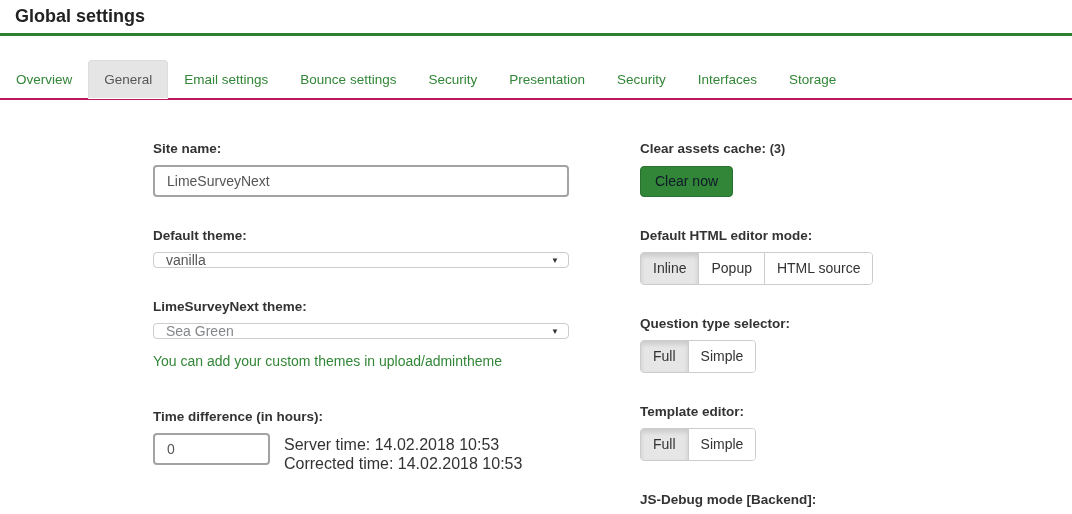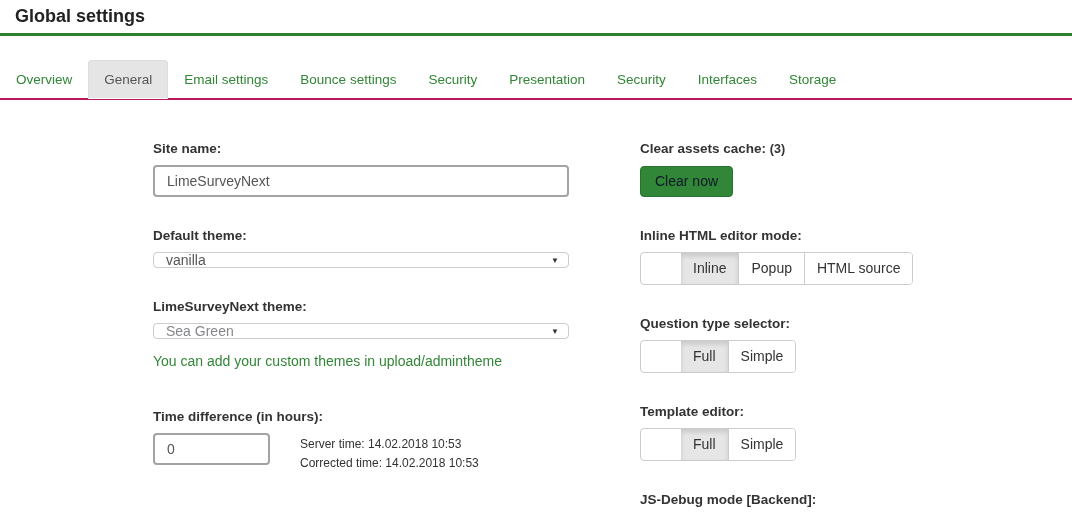--- a/index.html
+++ b/index.html
@@ -43,31 +43,31 @@
     display: flex; align-items: center; padding: 0 24px 0 12px;
     font-size: 14px; color: #555; cursor: pointer;
   }
   .select .value { flex: 1; overflow: hidden; white-space: nowrap; }
   .select .muted-value { color: #85878a; }
   .select .caret { position: absolute; right: 9px; top: 50%; transform: translateY(-50%); font-size: 8px; color: #333; }
   .help-text { margin-top: 14px; font-size: 14px; color: #328637; line-height: 17px; }
 
   .time-row { display: flex; align-items: flex-start; }
   .time-input { width: 117px; }
-  .server-times { margin-left: 30px; font-size: 12px; color: #333; line-height: 19px; padding-top: 2px; }
+  .server-times { margin-left: 14px; font-size: 16px; color: #333; line-height: 19px; padding-top: 2px; }
 
   
   .label-count { font-weight: bold; font-size: 12.5px; }
   .btn-success {
     display: inline-block; background: #328637; color: #0f172a;
     border: 1px solid #2a7130; border-radius: 4px;
     font-family: "Liberation Sans", sans-serif;
     font-size: 14px; padding: 6px 14px; line-height: 17px; cursor: pointer;
   }
-  .btn-group { display: inline-flex; border: 1px solid #ccc; border-radius: 4px; overflow: hidden; background: #fff; padding-left: 40px; }
+  .btn-group { display: inline-flex; border: 1px solid #ccc; border-radius: 4px; overflow: hidden; background: #fff; }
   .btn-seg {
     padding: 7px 12px; font-size: 14px; color: #333; background: #fff;
     border: none; border-right: 1px solid #ccc; cursor: pointer; line-height: 17px;
     font-family: "Liberation Sans", sans-serif;
   }
   .btn-seg:last-child { border-right: none; }
   .btn-seg.active { background: #e6e6e6; box-shadow: inset 0 3px 5px rgba(0,0,0,0.13); }
 
   .toggle-group { display: inline-flex; border-radius: 4px; overflow: hidden; height: 31px; }
   .toggle-off { width: 46px; background: #fff; border: 1px solid #ccc; border-radius: 4px 0 0 4px; cursor: pointer; }
@@ -137,21 +137,21 @@
 
       <div class="form-group">
         <label class="control-label">
           <span>Clear assets cache:</span>
           <span class="label-count">(3)</span>
         </label>
         <button class="btn-success">Clear now</button>
       </div>
 
       <div class="form-group">
-        <label class="control-label">Inline HTML editor mode:</label>
+        <label class="control-label">Default HTML editor mode:</label>
         <div class="btn-group">
           <button class="btn-seg active">Inline</button>
           <button class="btn-seg">Popup</button>
           <button class="btn-seg">HTML source</button>
         </div>
       </div>
 
       <div class="form-group">
         <label class="control-label">Question type selector:</label>
         <div class="btn-group">

